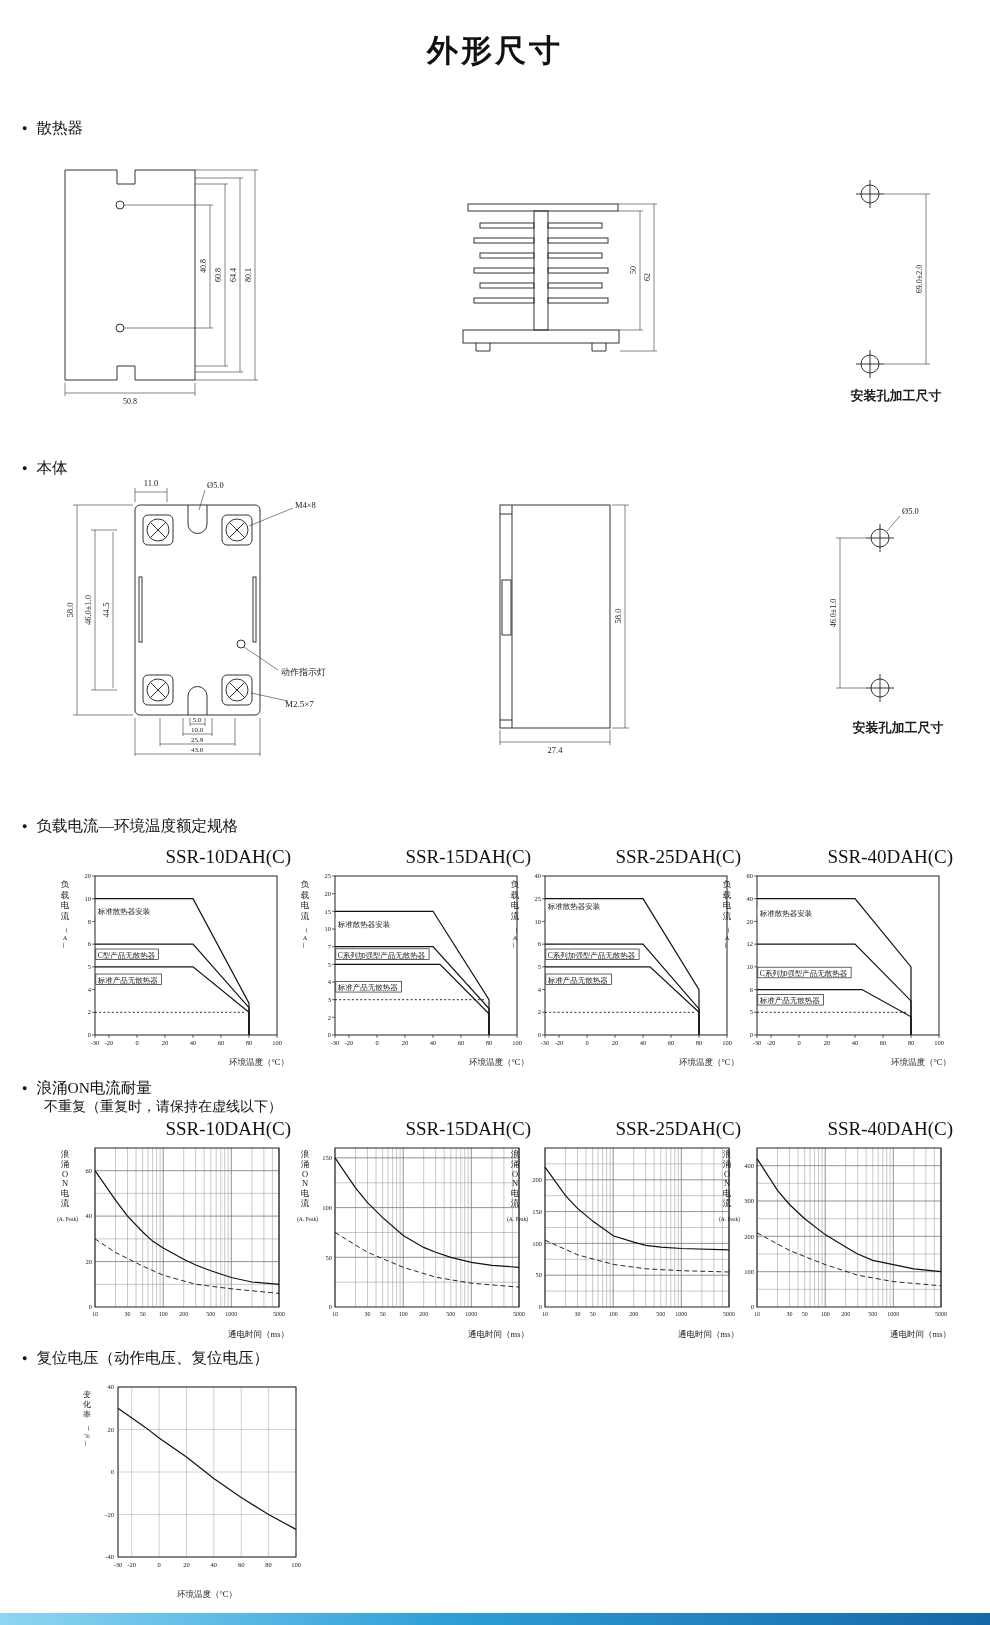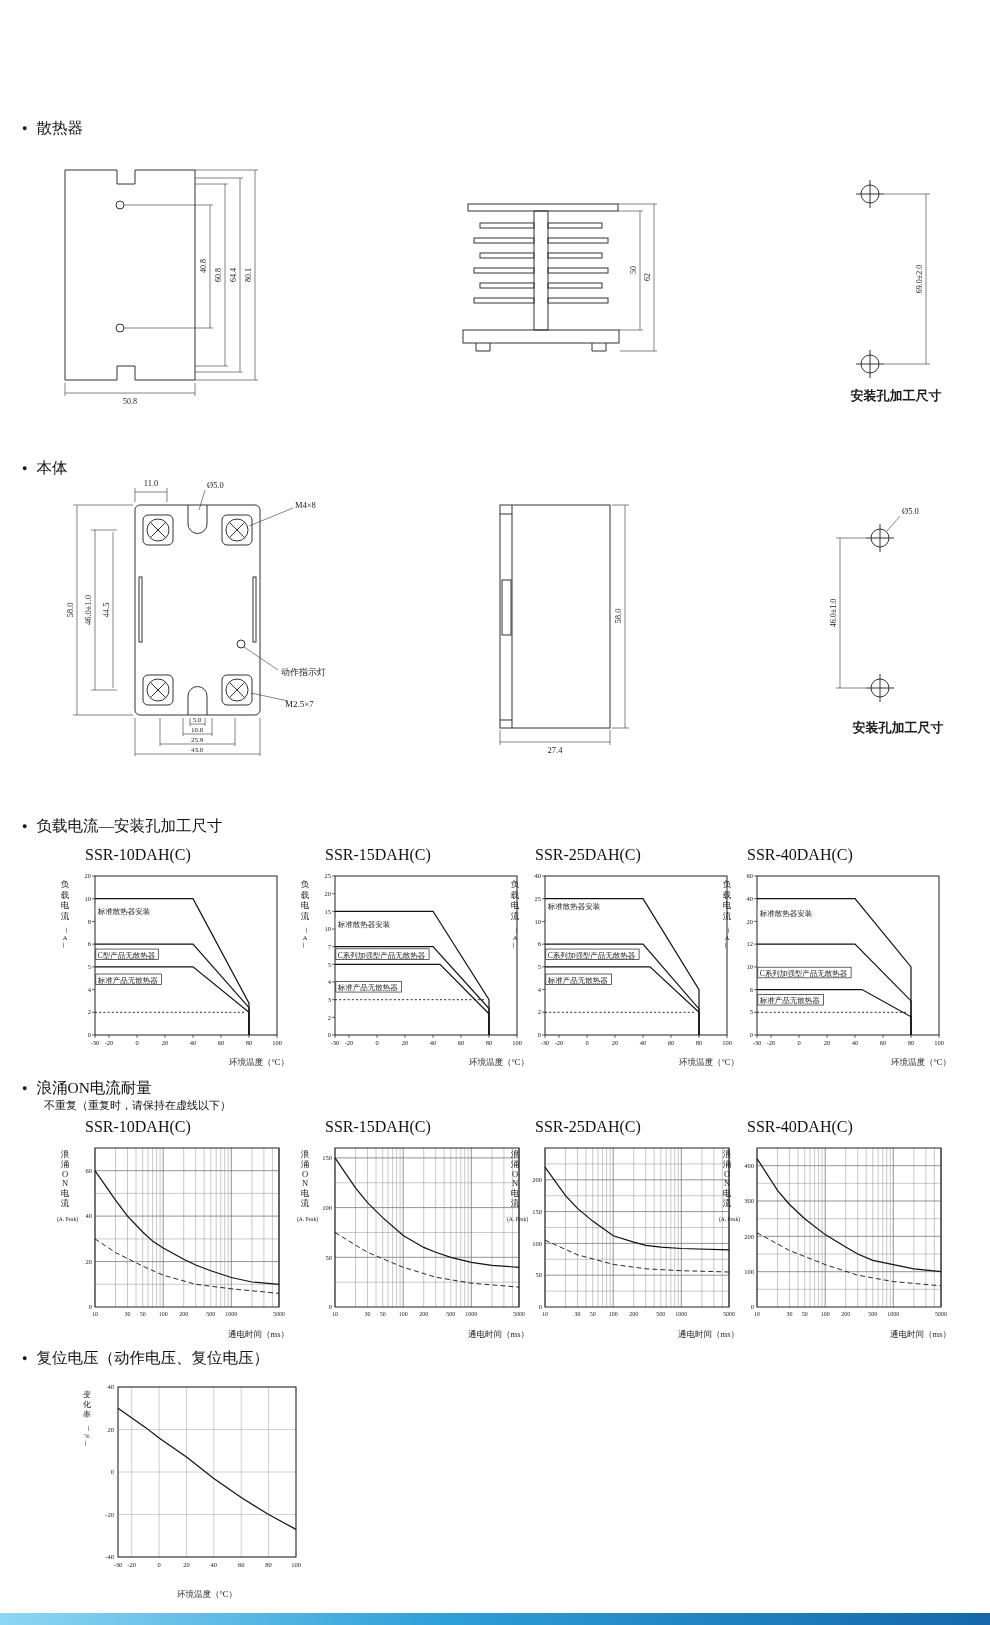--- a/index.html
+++ b/index.html
@@ -4,33 +4,34 @@
 <style>
   *{box-sizing:border-box;margin:0;padding:0}
   html,body{background:#fff}
   .page{position:relative;width:990px;height:1625px;background:#fff;overflow:hidden;
         font-family:"Liberation Serif","DejaVu Serif",serif;color:#111}
   .title{position:absolute;top:30px;left:0;width:100%;text-align:center;
          font-family:"Liberation Sans","DejaVu Sans",sans-serif;
          font-size:31px;font-weight:bold;letter-spacing:3px}
   .sec{position:absolute;display:flex;align-items:center;gap:9px;font-size:15.5px}
   .sec .bullet{font-size:9px;line-height:1}
-  .note{position:absolute;font-size:11px}
+  .note{position:absolute;font-size:14px}
   svg.draw{position:absolute;overflow:visible}
   svg text{font-family:"Liberation Serif","DejaVu Serif",serif;fill:#1a1a1a}
   .chart-cell{position:absolute;width:236px}
-  .chart-title{font-size:16px;text-align:left;padding-left:30px;height:18px;white-space:nowrap}
+  .chart-title{font-size:19px;text-align:right;padding-left:30px;height:18px;white-space:nowrap}
   .footer-bar{position:absolute;left:0;bottom:0;width:100%;height:12px;
               background:linear-gradient(90deg,#8ed6f2 0%,#2e9fd8 45%,#1566ab 100%)}
 </style>
 </head>
 <body>
 
 <div class="page">
 
+  <h1 class="title">外形尺寸</h1>
 
   <div class="sec" style="left:22px;top:118px">
     <span class="bullet">●</span>
     <span>散热器</span>
   </div>
 
   <svg class="draw" style="left:55px;top:158px" width="215" height="250">
     <g stroke="#333" fill="none" stroke-width="1">
       <path d="M10,12 H62 V26 H80 V12 H140 V222 H80 V208 H62 V222 H10 Z"></path>
       <circle cx="65" cy="47" r="4"></circle>
@@ -220,21 +221,21 @@
         <line x1="48" y1="198" x2="18" y2="198"></line>
       <line x1="22" y1="48" x2="22" y2="198"></line>
     </g>
     <text x="84" y="24" font-size="8.5">Ø5.0</text>
     <text x="18" y="123" font-size="8" text-anchor="middle" transform="rotate(-90 18 123)">46.0±1.0</text>
     <text x="80" y="242" font-size="13" font-weight="bold" text-anchor="middle">安装孔加工尺寸</text>
   </svg>
 
   <div class="sec" style="left:22px;top:816px">
     <span class="bullet">●</span>
-    <span>负载电流—安装孔加工尺寸</span>
+    <span>负载电流—环境温度额定规格</span>
   </div>
 
   <div class="chart-cell" style="left:55px;top:846px">
     <div class="chart-title">SSR-10DAH(C)</div>
     <div><svg width="236" height="207">
           <rect x="40" y="12" width="182" height="159" fill="none" stroke="#222" stroke-width="1"></rect>
           <line x1="37" y1="171" x2="40" y2="171" stroke="#222" stroke-width="0.7"></line>
           <text x="36" y="173.2" font-size="6.5" text-anchor="end">0</text>
           <line x1="37" y1="148.28571428571428" x2="40" y2="148.28571428571428" stroke="#222" stroke-width="0.7"></line>
           <text x="36" y="150.48571428571427" font-size="6.5" text-anchor="end">2</text>

